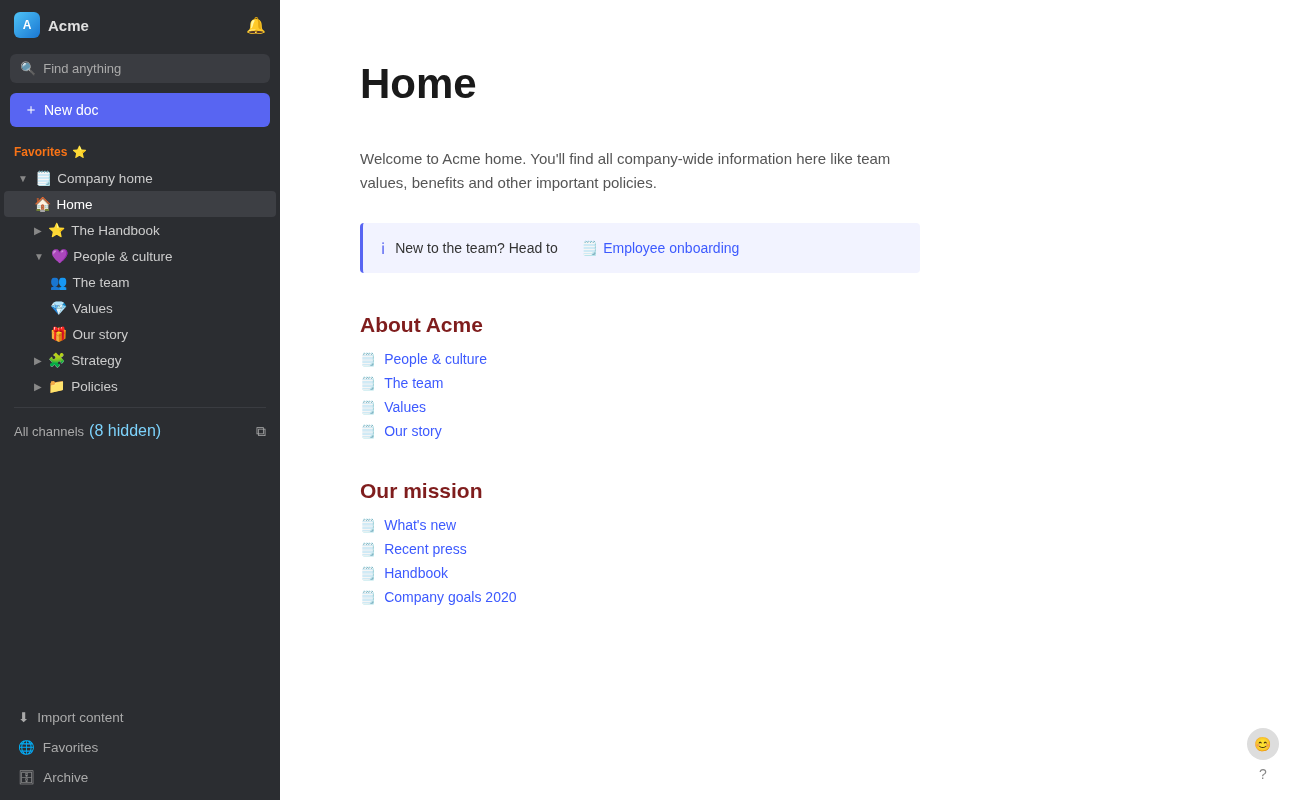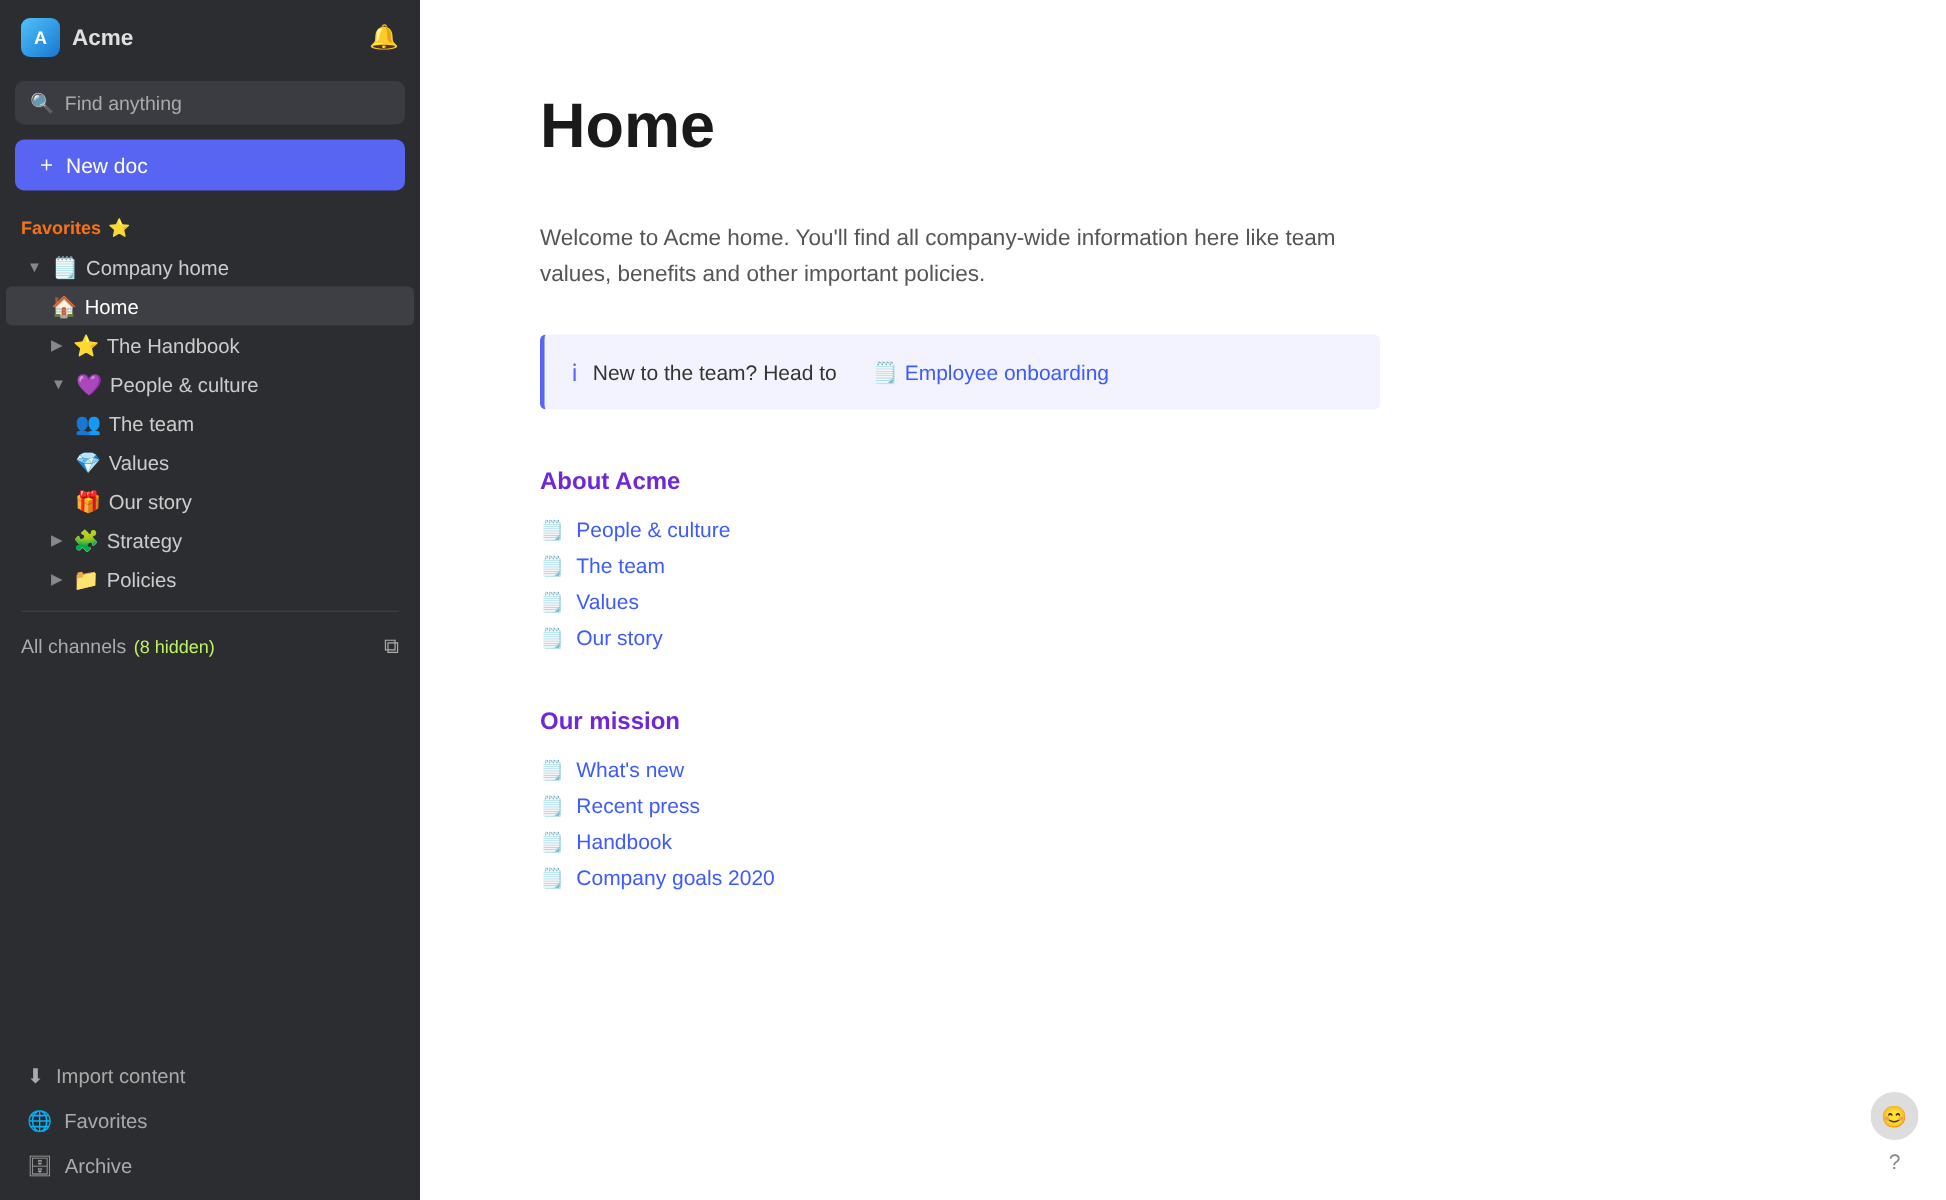--- a/index.html
+++ b/index.html
@@ -169,23 +169,23 @@
       gap: 10px;
       font-size: 14px;
       color: #333;
       margin-bottom: 40px;
       max-width: 560px;
     }
     .info-icon { color: #5865f2; font-size: 16px; }
     .info-link { color: #3d5afe; text-decoration: none; display: flex; align-items: center; gap: 4px; }
 
     .section-title {
-      font-size: 16px;
+      font-size: 21px;
       font-weight: 700;
-      color: #6d28d9;
+      color: #7f1d1d;
       margin-bottom: 14px;
     }
     .section-links { display: flex; flex-direction: column; gap: 8px; margin-bottom: 40px; }
     .doc-link {
       display: flex;
       align-items: center;
       gap: 8px;
       color: #3d5afe;
       font-size: 14px;
       text-decoration: none;
@@ -299,21 +299,21 @@
     <span class="chevron">▶</span>
     <span class="emoji-icon">📁</span>
     <span>Policies</span>
   </div>
 
   <div class="sidebar-divider"></div>
 
   <div class="all-channels">
     <div class="all-channels-left">
       <span>All channels</span>
-      <span style="font-size:12px;color:#bef264;">(8 hidden)</span>
+      <span style="font-size:16px;color:#7dd3fc;">(8 hidden)</span>
     </div>
     <span style="font-size:14px;cursor:pointer;">⧉</span>
   </div>
 
   <div class="sidebar-bottom">
     <div class="sidebar-bottom-item">
       <span>⬇</span>
       <span>Import content</span>
     </div>
     <div class="sidebar-bottom-item">

